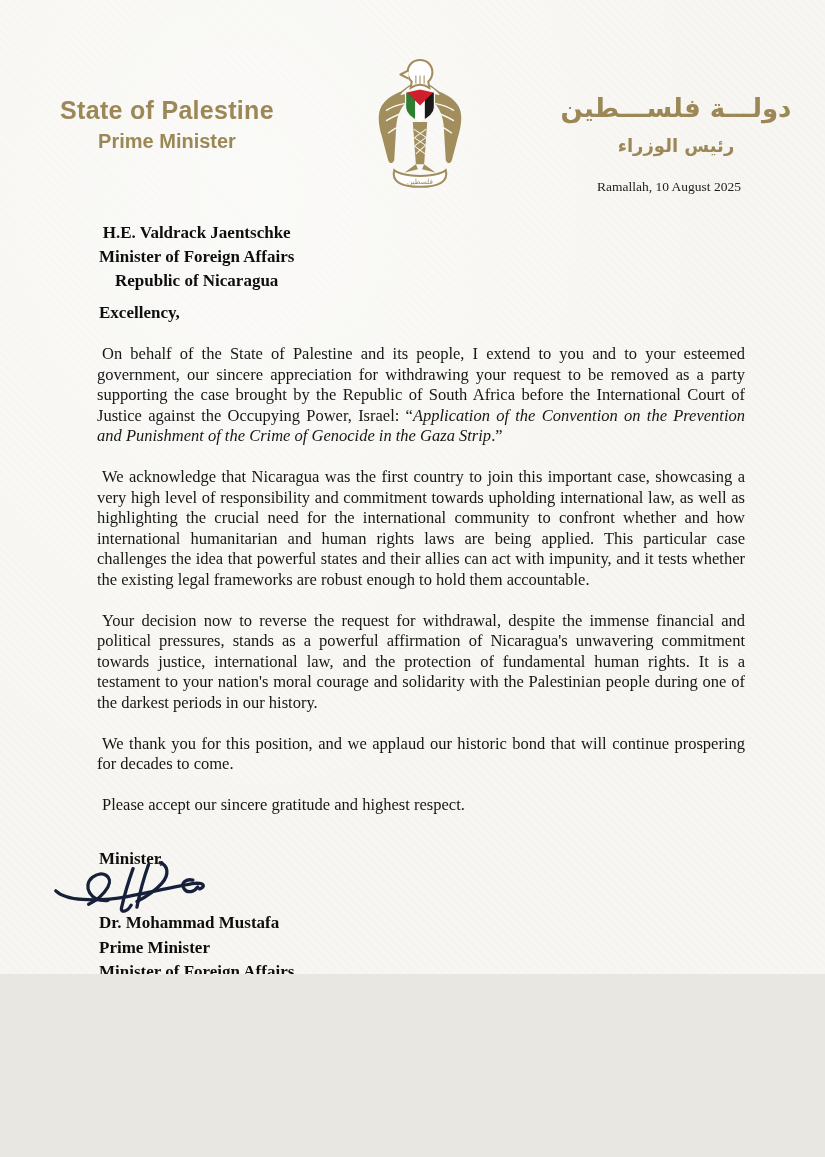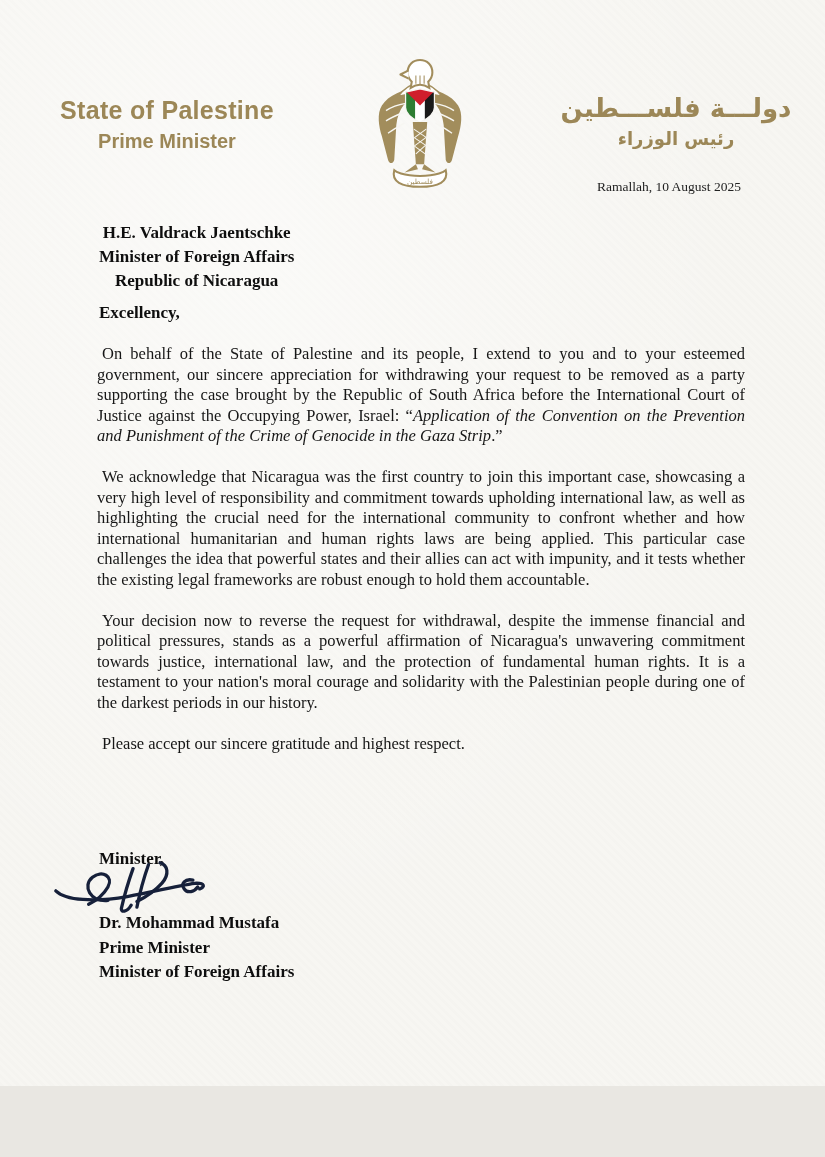--- a/index.html
+++ b/index.html
@@ -1,37 +1,37 @@
 <!DOCTYPE html>
 <html><head>
 <meta charset="utf-8">
 <style>
   html,body{margin:0;padding:0;background:#e9e7e2;}
   .paper{
     position:relative;
-    width:825px;height:1086px;
+    width:825px;height:974px;
     margin:0 auto;
     background:#f7f6f2;
     background-image:
       radial-gradient(ellipse at 30% 20%, rgba(255,255,255,.5), rgba(255,255,255,0) 60%),
       repeating-linear-gradient(45deg, rgba(0,0,0,0.008) 0 3px, rgba(255,255,255,0.01) 3px 6px);
     font-family:"Liberation Serif", serif;
     color:#161616;
     overflow:hidden;
   }
   
   .lh-en{position:absolute;left:58px;top:96px;width:218px;text-align:center;
          font-family:"Liberation Sans", sans-serif;font-weight:bold;color:#9c8757;}
   .lh-en .l1{font-size:25px;letter-spacing:.3px;line-height:28px;}
   .lh-en .l2{font-size:20px;line-height:24px;margin-top:5px;}
   .emblem{position:absolute;left:372px;top:57px;width:96px;height:136px;text-align:right;}
   .lh-ar{position:absolute;right:28px;top:92px;width:242px;text-align:center;
          direction:rtl;font-family:"DejaVu Sans", sans-serif;font-weight:bold;color:#9c8757;}
   .lh-ar .a1{font-size:26px;line-height:32px;}
-  .lh-ar .a2{font-size:18px;line-height:24px;margin-top:3px;}
+  .lh-ar .a2{font-size:18px;line-height:24px;margin-top:10px;}
   .dateline{position:absolute;right:84px;top:179px;font-size:13.5px;color:#222;}
   
   .recipient{position:absolute;left:99px;top:221px;font-weight:bold;font-size:17px;line-height:24px;color:#0e0e0e;text-align:center;}
   .salutation{position:absolute;left:99px;top:303px;font-weight:bold;font-size:17px;color:#0e0e0e;}
   .bodytext{position:absolute;left:97px;top:344px;width:648px;font-size:16.5px;line-height:20.6px;text-align:justify;}
   .bodytext p{margin:0 0 20px 0;text-indent:5px;}
   .bodytext .it{font-style:italic;}
   
   .sincerely{position:absolute;left:99px;top:849px;font-weight:bold;font-size:17px;color:#0e0e0e;}
   .signature{position:absolute;left:48px;top:857px;width:172px;height:56px;}
@@ -105,20 +105,21 @@
     <div>Minister of Foreign Affairs</div>
     <div>Republic of Nicaragua</div>
   </div>
 
   <div class="salutation">Excellency,</div>
 
   <div class="bodytext">
     <p><span>On behalf of the State of Palestine and its people, I extend to you and to your esteemed government, our sincere appreciation for withdrawing your request to be removed as a party supporting the case brought by the Republic of South Africa before the International Court of Justice against the Occupying Power, Israel: “</span><span class="it">Application of the Convention on the Prevention and Punishment of the Crime of Genocide in the Gaza Strip</span><span>.”</span></p>
     <p>We acknowledge that Nicaragua was the first country to join this important case, showcasing a very high level of responsibility and commitment towards upholding international law, as well as highlighting the crucial need for the international community to confront whether and how international humanitarian and human rights laws are being applied. This particular case challenges the idea that powerful states and their allies can act with impunity, and it tests whether the existing legal frameworks are robust enough to hold them accountable.</p>
     <p>Your decision now to reverse the request for withdrawal, despite the immense financial and political pressures, stands as a powerful affirmation of Nicaragua's unwavering commitment towards justice, international law, and the protection of fundamental human rights. It is a testament to your nation's moral courage and solidarity with the Palestinian people during one of the darkest periods in our history.</p>
+    <p>We thank you for this position, and we applaud our historic bond that will continue prospering for decades to come.</p>
     <p>Please accept our sincere gratitude and highest respect.</p>
   </div>
 
   <div class="sincerely">Minister,</div>
 
   <div class="signature">
     <svg width="172" height="56" viewBox="0 0 170 58" xmlns="http://www.w3.org/2000/svg" fill="none" stroke="#16203a" stroke-width="3.4" stroke-linecap="round">
       <path d="M4 35 C14 45 44 47 78 41 C110 35 138 28 150 27 C158 27 159 31 153 33"></path>
       <path d="M58 45 C40 47 31 30 42 21 C52 13 64 20 58 31 C54 38 46 45 38 49"></path>
       <path d="M84 12 C79 26 74 44 72 53 C71 58 78 57 82 50"></path>

